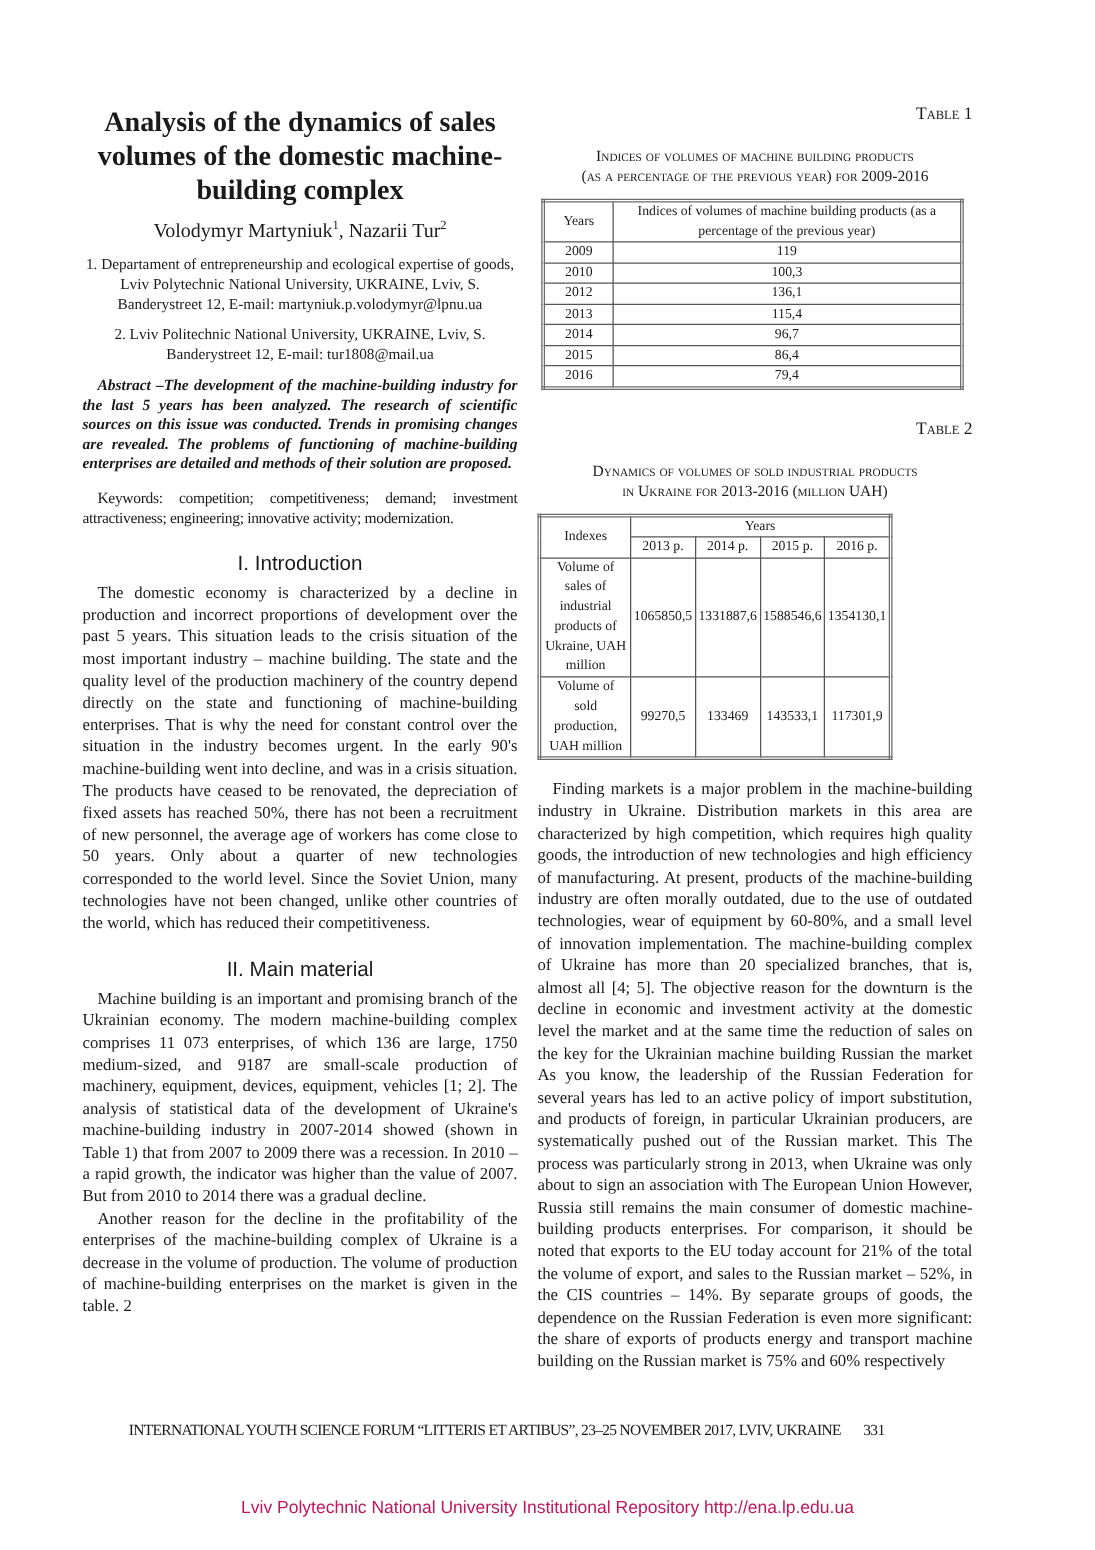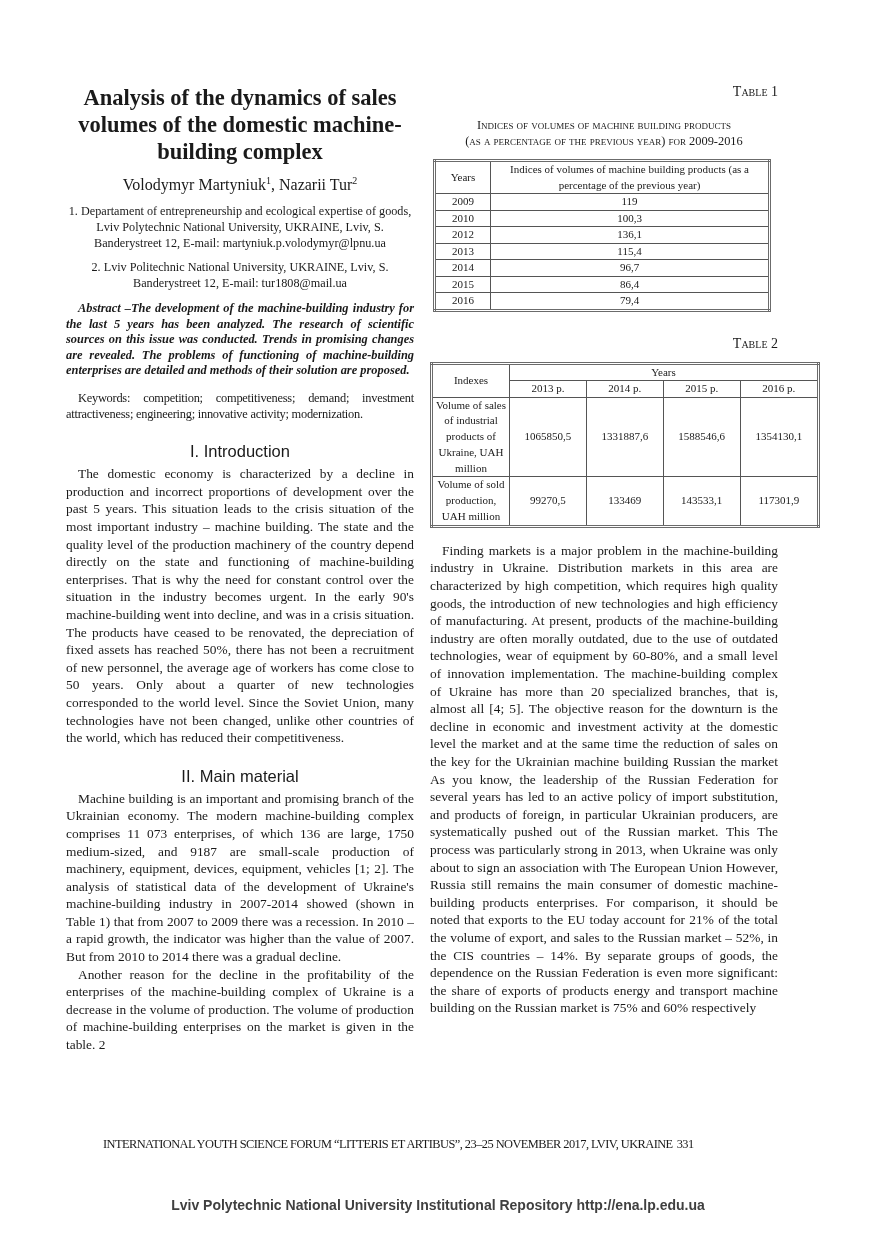--- a/index.html
+++ b/index.html
@@ -21,28 +21,28 @@
                      margin-top: 20px; margin-bottom: 4px; }
   .para { font-size: 13.4px; line-height: 17.6px; text-align: justify; text-indent: 12px; margin: 0; }
 
   .table-label { text-align: right; font-size: 14px; font-variant: small-caps; }
   .table-caption { text-align: center; font-size: 12.4px; line-height: 16px; font-variant: small-caps; margin-top: 17px; }
   table.data { border-collapse: collapse; width: 100%; margin-top: 10px;
                border: 3px double #6b6b6b; font-size: 11px; }
   table.data td, table.data th { border: 1px solid #555; text-align: center; font-weight: normal; padding: 0 2px; line-height: 15.5px; }
   #t1 { width: 338px; margin-left: 3px; }
   #t1 th:first-child { width: 50px; }
-  #t2 { width: 390px; margin-left: 0; }
+  #t2 { width: 284px; margin-left: 0; }
   #t2 td.idx { width: 72px; line-height: 15.8px; }
   .t2-wrap { margin-top: 24px; }
 
   .footer { position: absolute; left: 103px; top: 1137px; font-size: 12.4px; letter-spacing: -0.55px; white-space: nowrap; }
-  .footer .page { margin-left: 4px; }
+  .footer .page { margin-left: 18px; }
   .repo { position: absolute; left: 0; width: 876px; top: 1197px; text-align: center;
-          font-family: "Liberation Sans", sans-serif; font-size: 14px; color: #404040; font-weight: bold; }
+          font-family: "Liberation Sans", sans-serif; font-size: 14px; color: #be185d; }
 </style>
 </head>
 <body>
 
 <div class="col left">
   <h1 class="title">Analysis of the dynamics of sales volumes of the domestic machine-building complex</h1>
   <div class="authors">
     <span>Volodymyr Martyniuk</span><sup>1</sup><span>, </span><span>Nazarii Tur</span><sup>2</sup>
   </div>
   <div class="affil">1. Departament of entrepreneurship and ecological expertise of goods, Lviv Polytechnic National University, UKRAINE, Lviv, S. Banderystreet 12,  E-mail: martyniuk.p.volodymyr@lpnu.ua</div>
@@ -98,20 +98,24 @@
         </tr>
         <tr>
           <td>2016</td>
           <td>79,4</td>
         </tr>
       </tbody>
   </table>
 
   <div class="t2-wrap">
     <div class="table-label">Table 2</div>
+    <div class="table-caption">
+      <div>Dynamics of volumes of sold industrial products</div>
+      <div>in Ukraine for 2013-2016 (million UAH)</div>
+    </div>
     <table class="data" id="t2">
       <thead>
         <tr>
           <th rowspan="2">Indexes</th>
           <th colspan="4">Years</th>
         </tr>
         <tr id="t2-years">
             <th>2013 p.</th>
             <th>2014 p.</th>
             <th>2015 p.</th>

